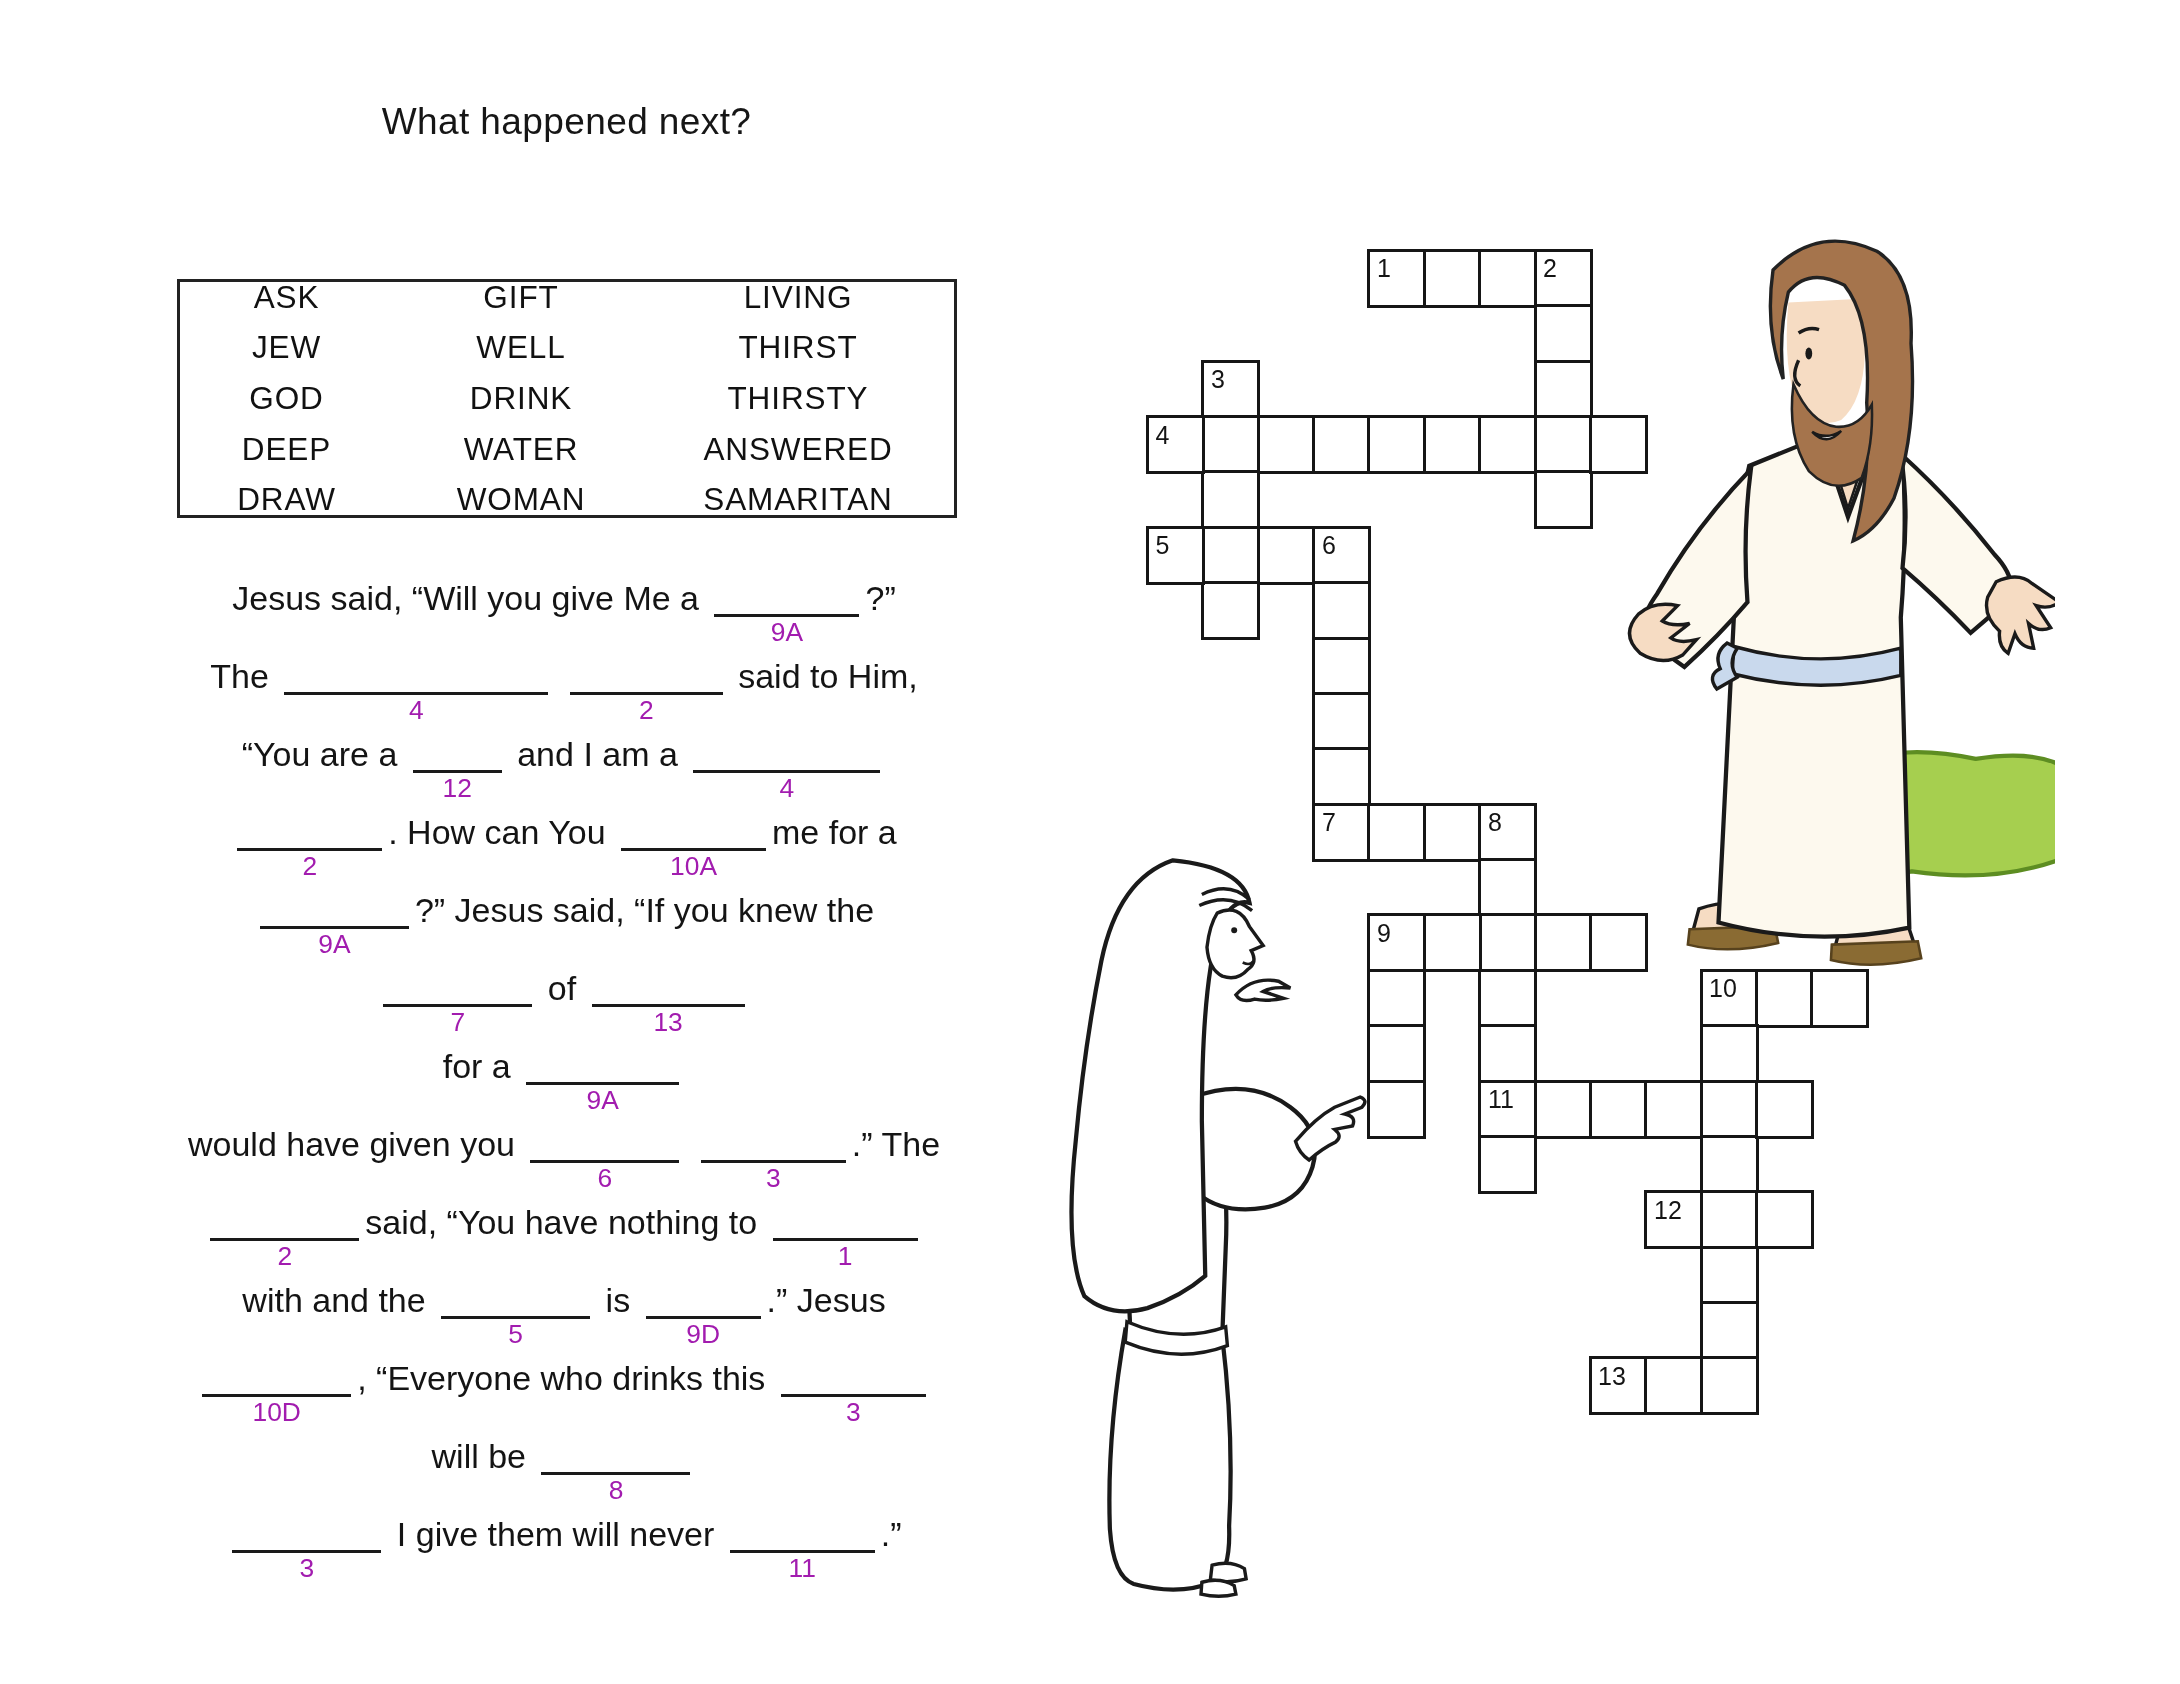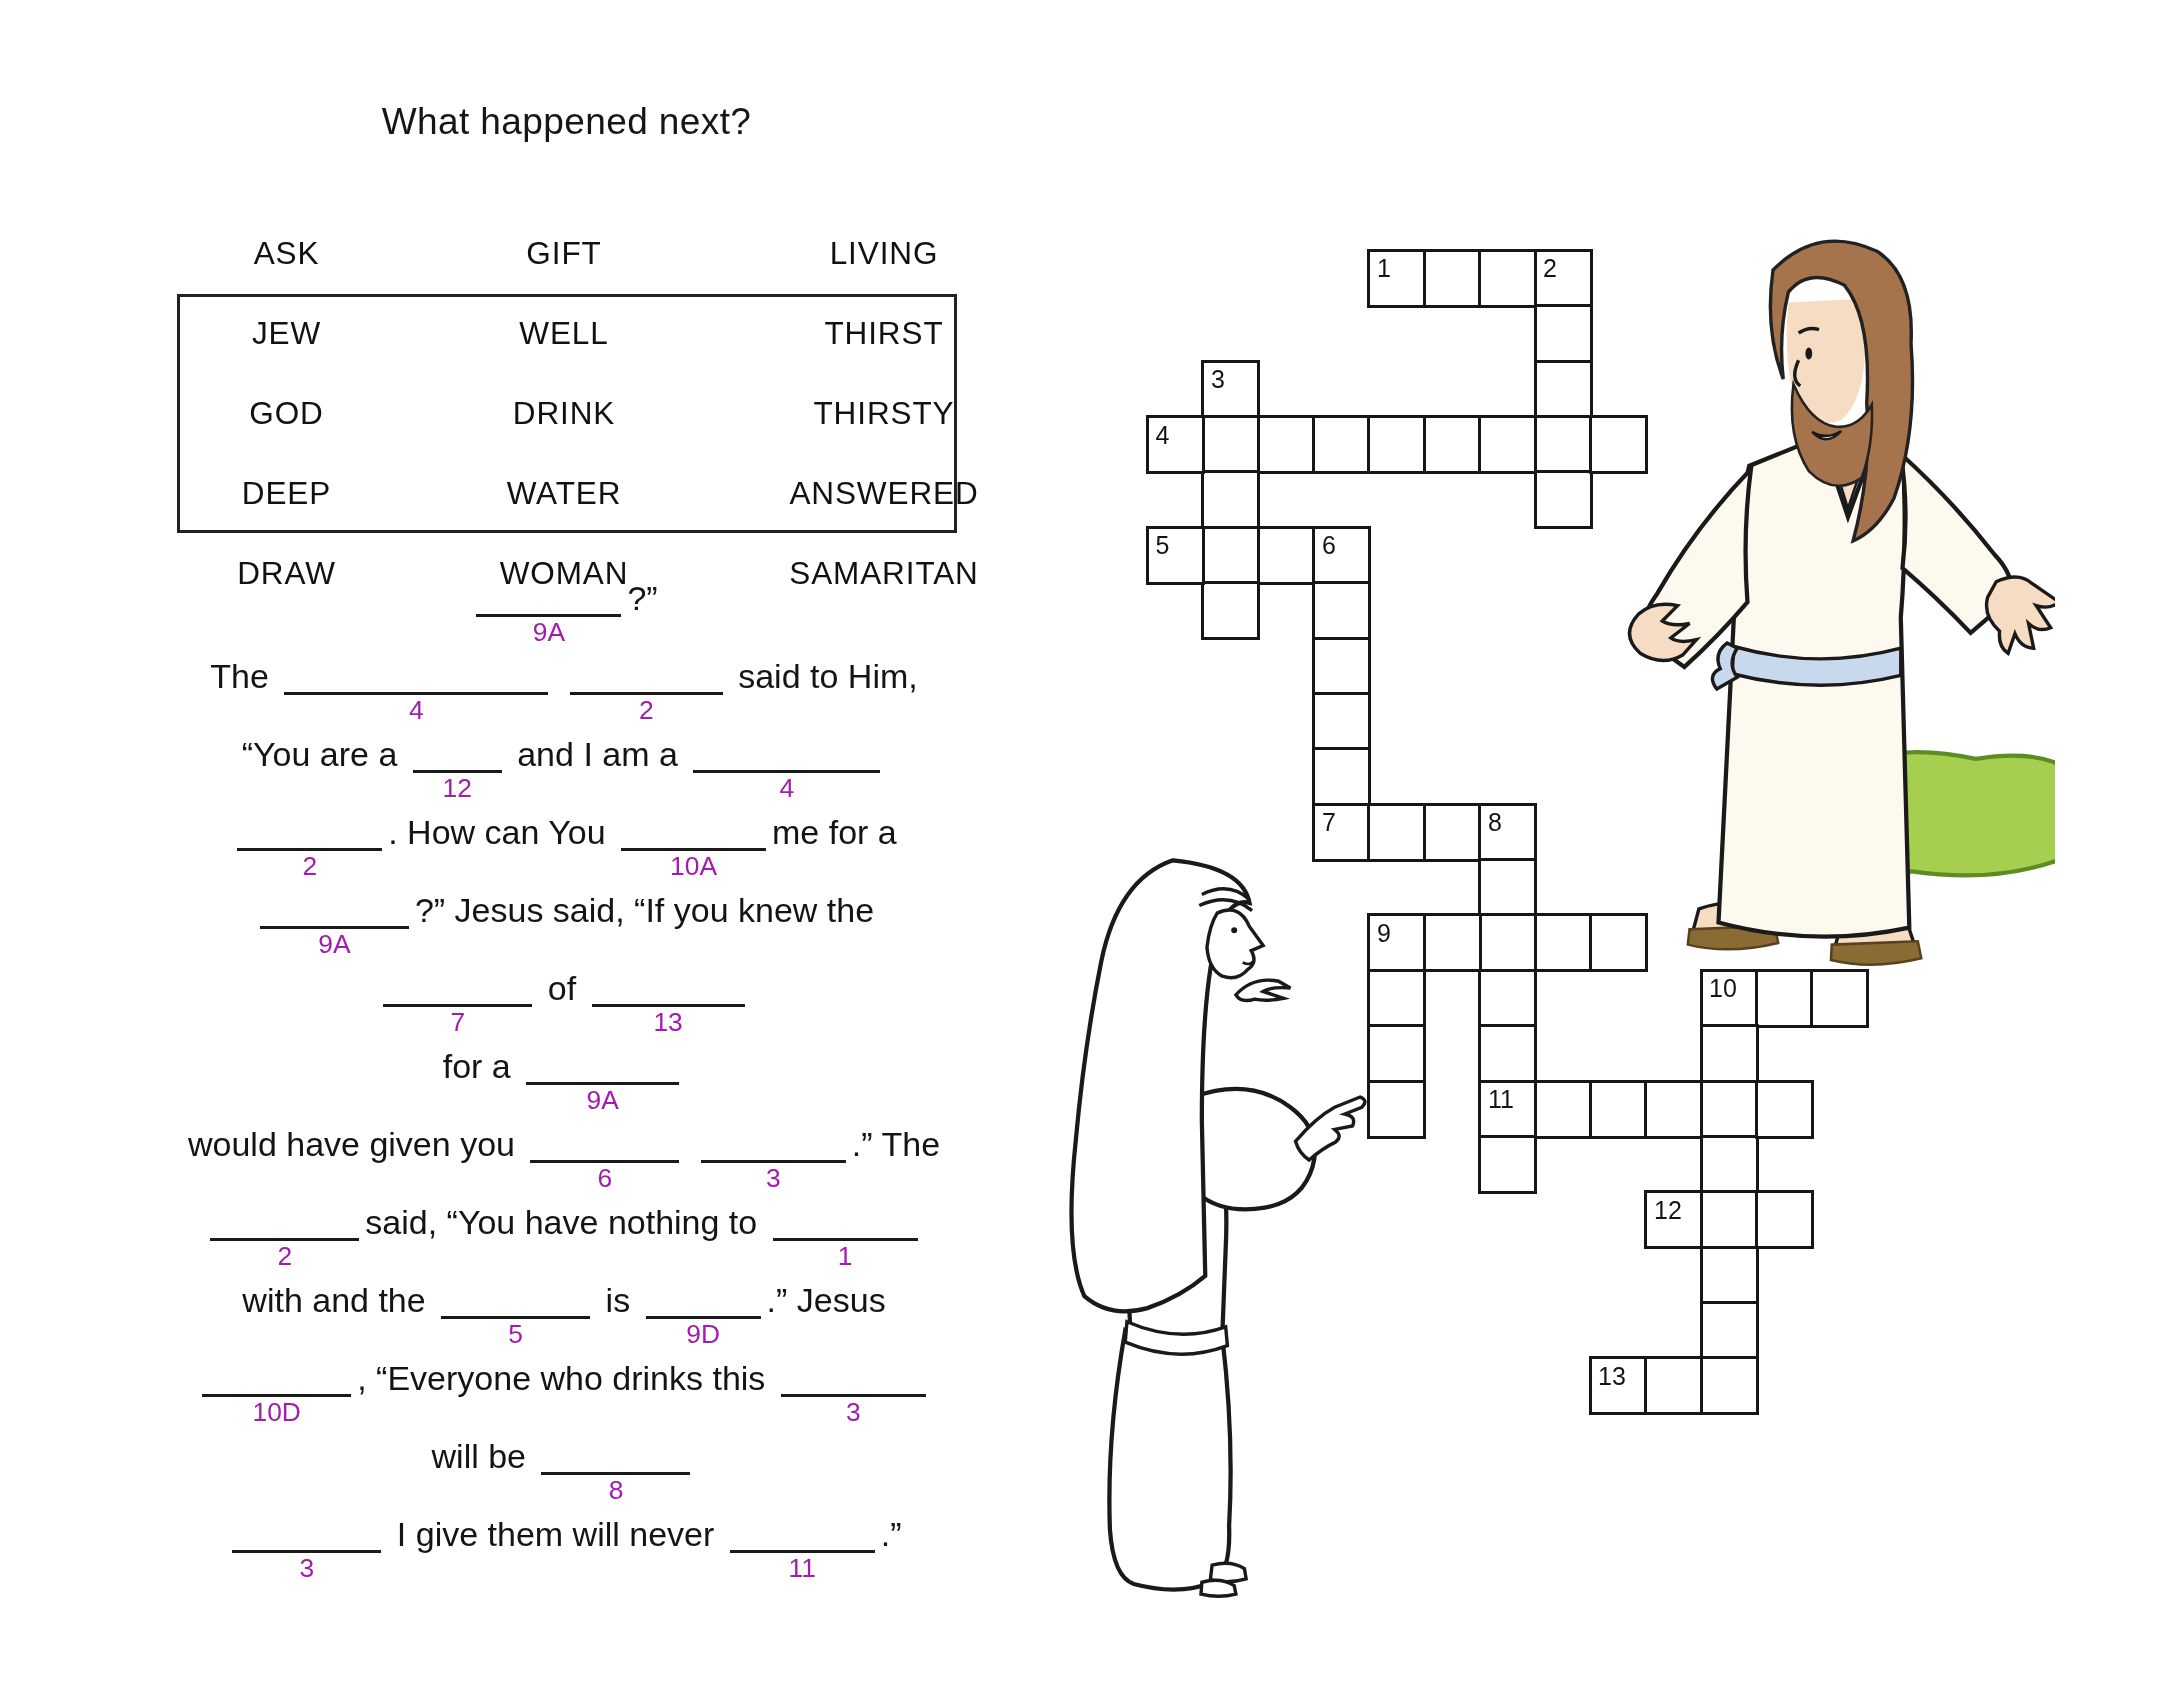--- a/index.html
+++ b/index.html
@@ -3,24 +3,24 @@
 <meta charset="utf-8">
 <style>
   html,body{margin:0;padding:0;background:#ffffff;}
   .page{position:relative;width:2055px;height:1685px;background:#fff;overflow:hidden;
         font-family:"Liberation Sans", sans-serif;color:#111;}
   .title{position:absolute;left:0;top:101px;width:1133px;text-align:center;
          font-size:37px;letter-spacing:0.4px;color:#161616;}
   .instr-box{position:absolute;left:128px;top:175px;width:896px;height:94px;
              border:3.4px solid #222;box-sizing:border-box;display:flex;flex-direction:column;
              justify-content:center;text-align:center;font-size:31.5px;line-height:1.32;}
-  .word-box{position:absolute;left:177px;top:294px;width:780px;height:239px;
+  .word-box{position:absolute;left:177px;top:279px;width:780px;height:239px;
             border:3.4px solid #222;box-sizing:border-box;display:grid;
             grid-template-columns:213px 256px 298px;align-content:center;row-gap:13.6px;
-            font-size:31.5px;letter-spacing:0.9px;gap:43px;}
+            font-size:31.5px;letter-spacing:0.9px;}
   .word-box span{text-align:center;}
   .story{position:absolute;left:72px;top:578px;width:984px;}
   .story-line{height:78px;text-align:center;white-space:nowrap;font-size:34px;color:#141414;}
   .blank{display:inline-block;position:relative;height:36px;vertical-align:-6.8px;
          border-bottom:3.4px solid #1a1a1a;margin:0 6px;}
   .blank .num{position:absolute;top:39px;left:0;width:100%;text-align:center;
               font-size:26.4px;color:#a21caf;}
   .xword{position:absolute;left:1146px;top:249px;width:724px;height:1167px;}
   .cell{position:absolute;width:59px;height:59px;box-sizing:border-box;
         border:3.4px solid #161616;background:#fff;}
@@ -47,21 +47,21 @@
       <span>THIRSTY</span>
       <span>DEEP</span>
       <span>WATER</span>
       <span>ANSWERED</span>
       <span>DRAW</span>
       <span>WOMAN</span>
       <span>SAMARITAN</span>
     </div>
 
   <div class="story">
-      <div class="story-line"><span class="blank" style="width: 145px;"><span class="num">9A</span></span><span>?”</span></div>
+      <div class="story-line"><span>Jesus said, “Will you give Me a </span><span class="blank" style="width: 145px;"><span class="num">9A</span></span><span>?”</span></div>
       <div class="story-line"><span>The </span><span class="blank" style="width: 264px;"><span class="num">4</span></span><span> </span><span class="blank" style="width: 153px;"><span class="num">2</span></span><span> said to Him,</span></div>
       <div class="story-line"><span>“You are a </span><span class="blank" style="width: 89px;"><span class="num">12</span></span><span> and I am a </span><span class="blank" style="width: 187px;"><span class="num">4</span></span></div>
       <div class="story-line"><span class="blank" style="width: 145px;"><span class="num">2</span></span><span>. How can You </span><span class="blank" style="width: 145px;"><span class="num">10A</span></span><span>me for a</span></div>
       <div class="story-line"><span class="blank" style="width: 149px;"><span class="num">9A</span></span><span>?” Jesus said, “If you knew the</span></div>
       <div class="story-line"><span class="blank" style="width: 149px;"><span class="num">7</span></span><span> of </span><span class="blank" style="width: 153px;"><span class="num">13</span></span></div>
       <div class="story-line"><span>for a </span><span class="blank" style="width: 153px;"><span class="num">9A</span></span></div>
       <div class="story-line"><span>would have given you </span><span class="blank" style="width: 149px;"><span class="num">6</span></span><span> </span><span class="blank" style="width: 145px;"><span class="num">3</span></span><span>.” The</span></div>
       <div class="story-line"><span class="blank" style="width: 149px;"><span class="num">2</span></span><span>said, “You have nothing to </span><span class="blank" style="width: 145px;"><span class="num">1</span></span></div>
       <div class="story-line"><span>with and the </span><span class="blank" style="width: 149px;"><span class="num">5</span></span><span> is </span><span class="blank" style="width: 115px;"><span class="num">9D</span></span><span>.” Jesus</span></div>
       <div class="story-line"><span class="blank" style="width: 149px;"><span class="num">10D</span></span><span>, “Everyone who drinks this </span><span class="blank" style="width: 145px;"><span class="num">3</span></span></div>

